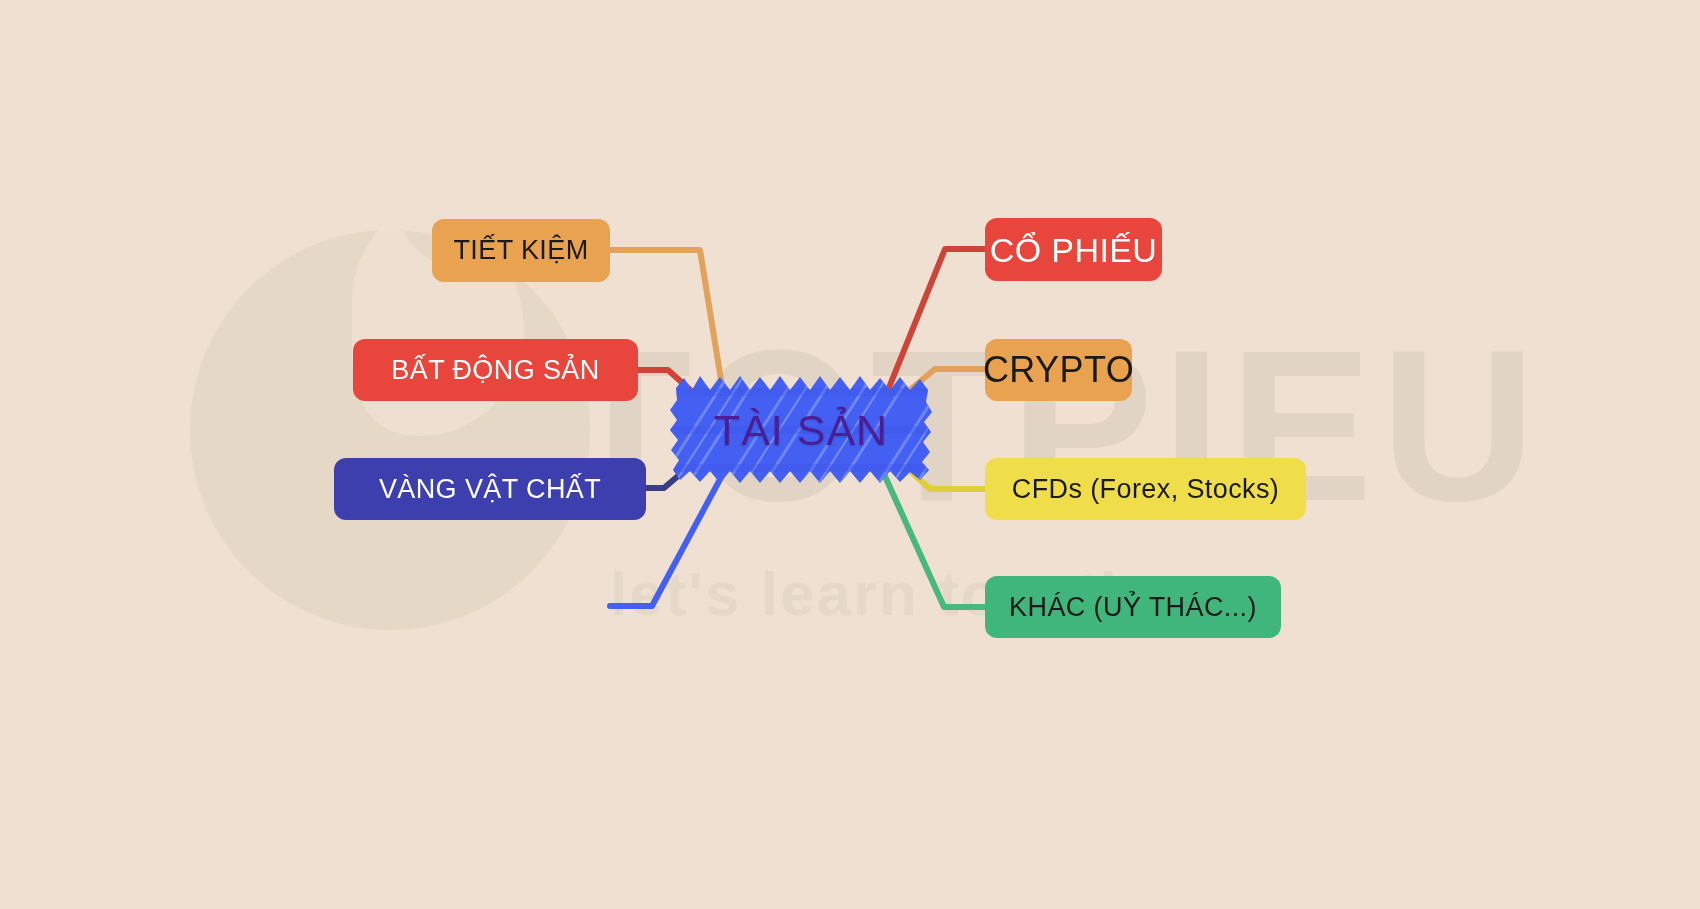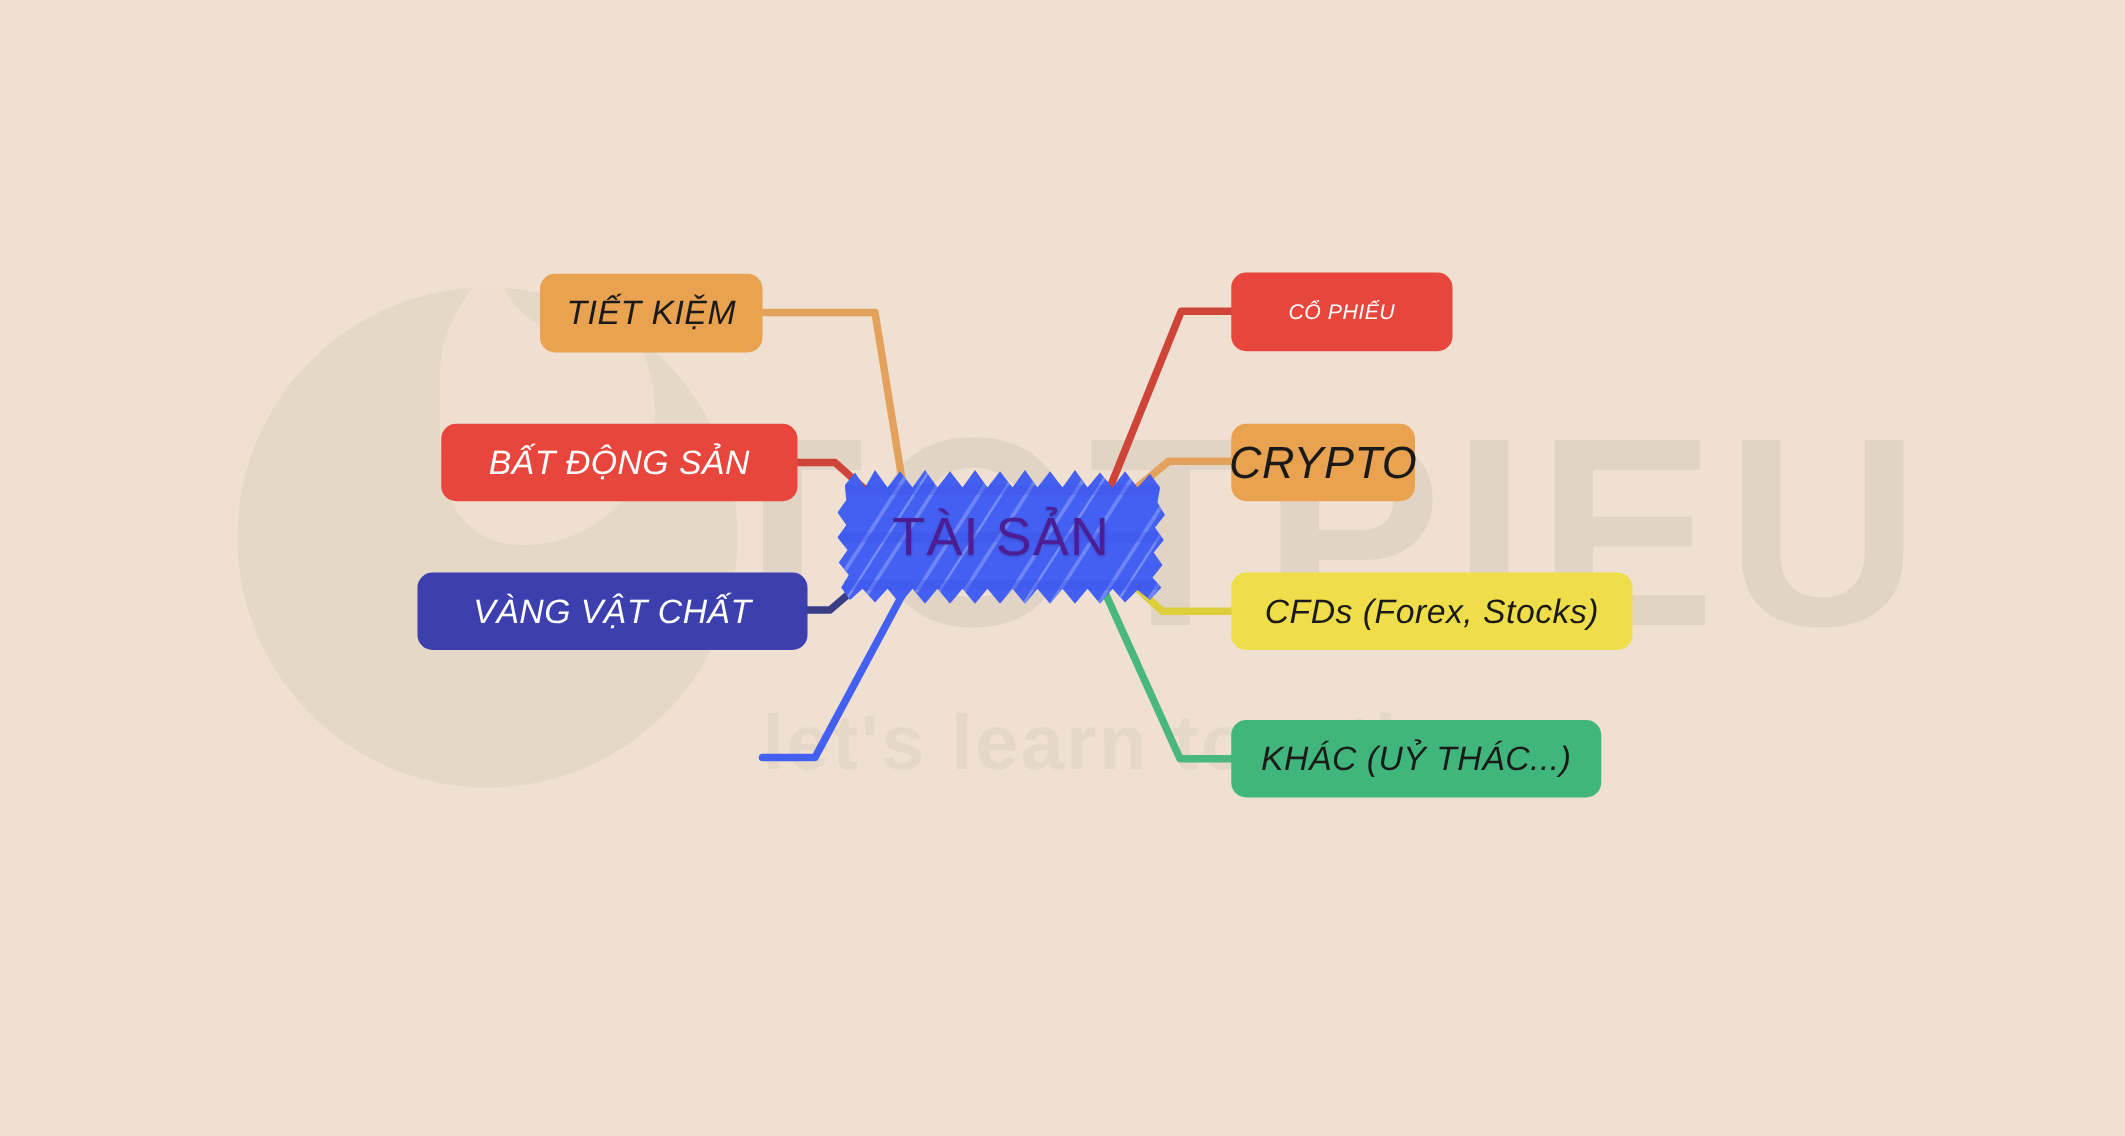--- a/index.html
+++ b/index.html
@@ -38,21 +38,20 @@
   .node {
     position: absolute;
     display: flex;
     align-items: center;
     justify-content: center;
     border-radius: 12px;
     box-sizing: border-box;
     white-space: nowrap;
     z-index: 2;
     letter-spacing: 0.4px;
-    font-style: italic;
   }
 
   .node-label {
     display: block;
     line-height: 1;
   }
 
   
   .center-node {
     position: absolute;
@@ -175,21 +174,21 @@
 
   <div class="node" style="left:353px; top:339px; width:285px; height:62px; background:#E8463C; color:#FFFFFF; font-size:27px;">
     <span class="node-label">BẤT ĐỘNG SẢN</span>
   </div>
 
   <div class="node" style="left:334px; top:458px; width:312px; height:62px; background:#3D3FAF; color:#FFFFFF; font-size:27px;">
     <span class="node-label">VÀNG VẬT CHẤT</span>
   </div>
 
 
-  <div class="node" style="left:985px; top:218px; width:177px; height:63px; background:#E8463C; color:#FFFFFF; font-size:17px;">
+  <div class="node" style="left:985px; top:218px; width:177px; height:63px; background:#E8463C; color:#FFFFFF; font-size:34px;">
     <span class="node-label">CỔ PHIẾU</span>
   </div>
 
   <div class="node" style="left:985px; top:339px; width:147px; height:62px; background:#E9A250; color:#1A1A1A; font-size:36px;">
     <span class="node-label">CRYPTO</span>
   </div>
 
   <div class="node" style="left:985px; top:458px; width:321px; height:62px; background:#EFDE49; color:#1A1A1A; font-size:27px;">
     <span class="node-label">CFDs (Forex, Stocks)</span>
   </div>

